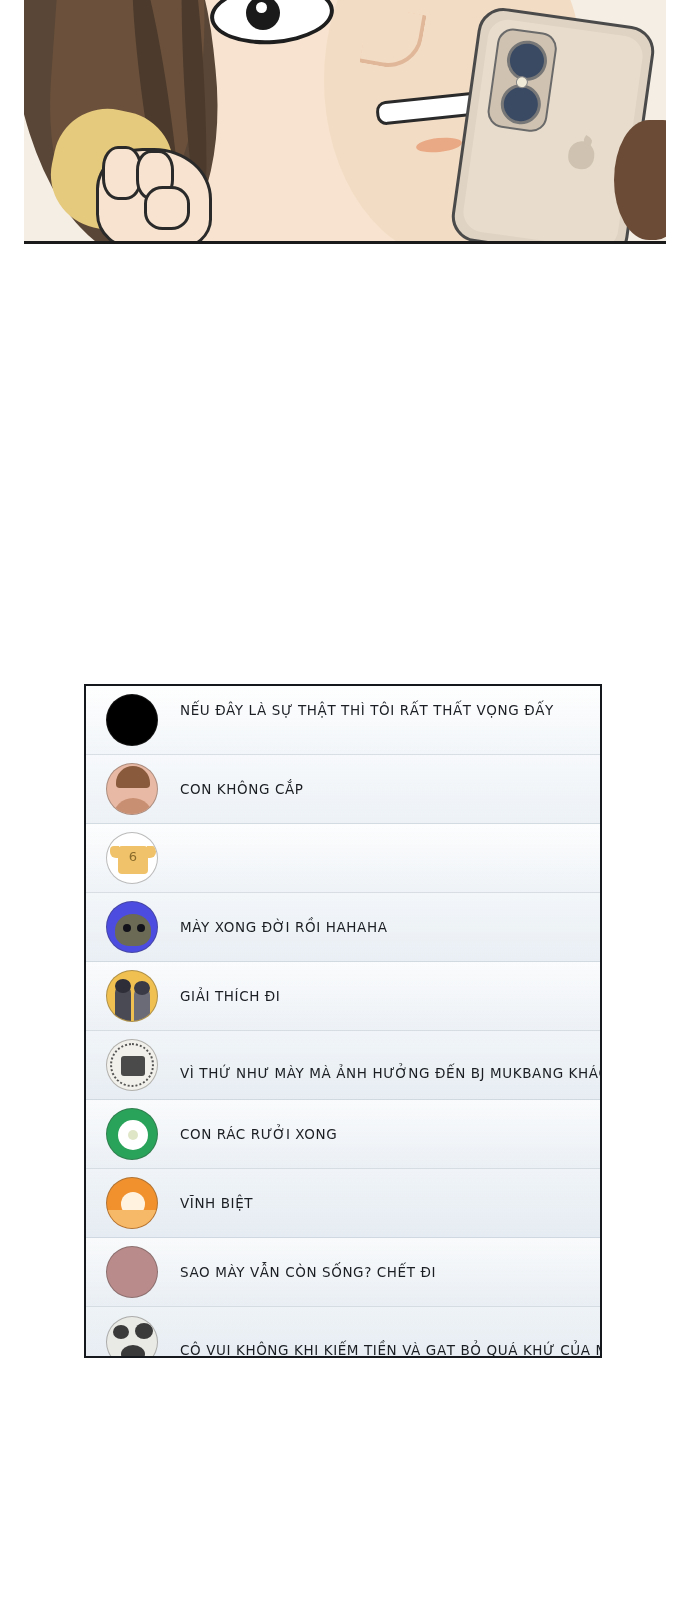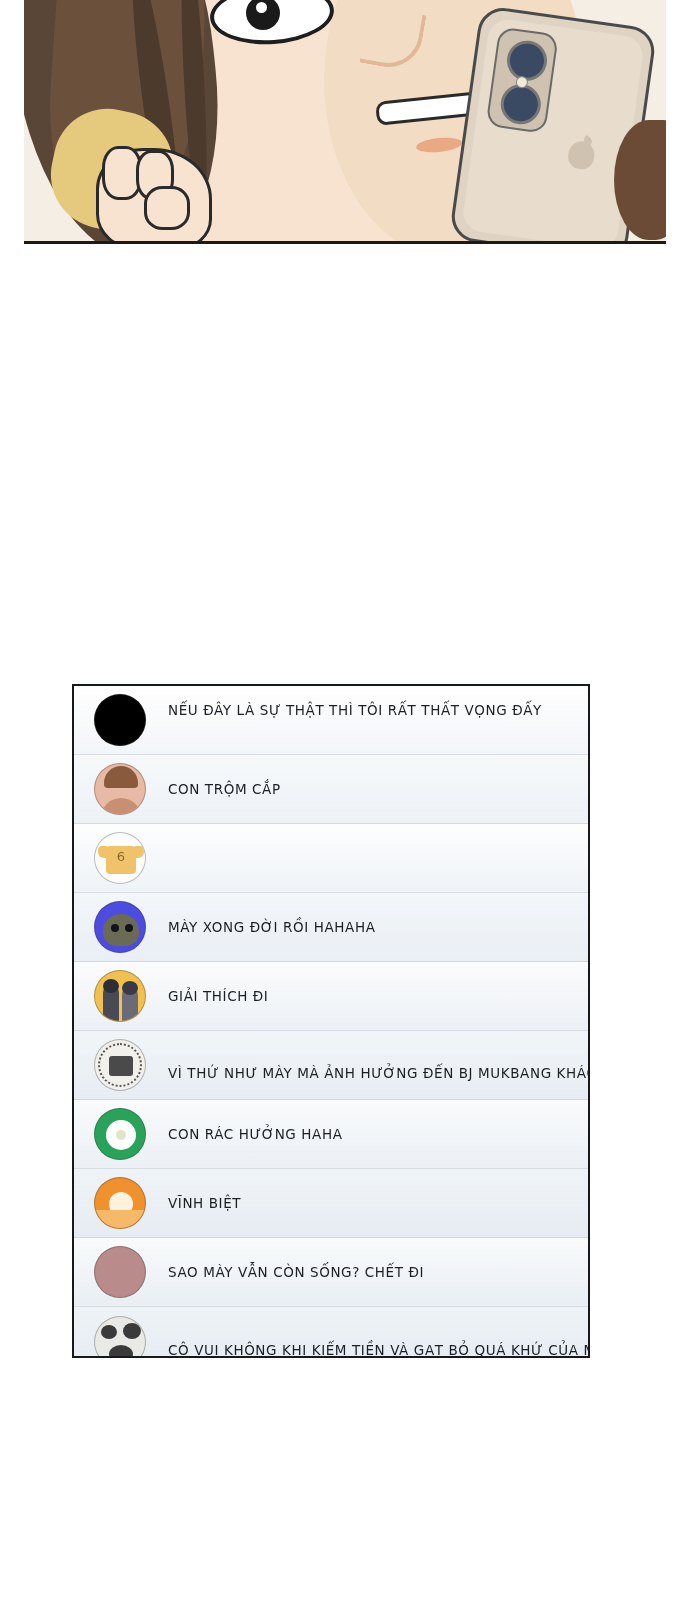--- a/index.html
+++ b/index.html
@@ -254,21 +254,21 @@
     top: 120px;
     width: 70px;
     height: 120px;
     background: #6b4b36;
     border-radius: 50% 30% 40% 50%;
   }
 
   
   .chatbox {
     position: absolute;
-    left: 72px;
+    left: 84px;
     top: 684px;
     width: 518px;
     height: 674px;
     border: 2px solid #15181c;
     background: linear-gradient(180deg, #fdfefe 0%, #eef2f6 40%, #e4eaf0 100%);
     box-sizing: border-box;
     overflow: hidden;
   }
   .chat-row {
     position: relative;
@@ -453,21 +453,21 @@
   <div class="chat-row row-off-1">
     <div class="avatar av-black"></div>
     <div class="msg">NẾU ĐÂY LÀ SỰ THẬT THÌ TÔI RẤT THẤT VỌNG ĐẤY</div>
   </div>
 
   <div class="chat-row">
     <div class="avatar av-boy">
       <div class="hair2"></div>
       <div class="body2"></div>
     </div>
-    <div class="msg">CON TRỘM CẮP</div>
+    <div class="msg">CON KHÔNG CẮP</div>
   </div>
 
   <div class="chat-row row-off-2">
     <div class="avatar av-shirt">
       <div class="tee"></div>
       <div class="num">6</div>
     </div>
   </div>
 
   <div class="chat-row">
@@ -494,21 +494,21 @@
       <div class="ring"></div>
       <div class="sq"></div>
     </div>
     <div class="msg">VÌ THỨ NHƯ MÀY MÀ ẢNH HƯỞNG ĐẾN BJ MUKBANG KHÁC</div>
   </div>
 
   <div class="chat-row">
     <div class="avatar av-green">
       <div class="flower"></div>
     </div>
-    <div class="msg">CON RÁC HƯỞNG HAHA</div>
+    <div class="msg">CON RÁC RƯỞI XONG</div>
   </div>
 
   <div class="chat-row">
     <div class="avatar av-orange">
       <div class="sun"></div>
       <div class="sea"></div>
     </div>
     <div class="msg">VĨNH BIỆT</div>
   </div>
 

